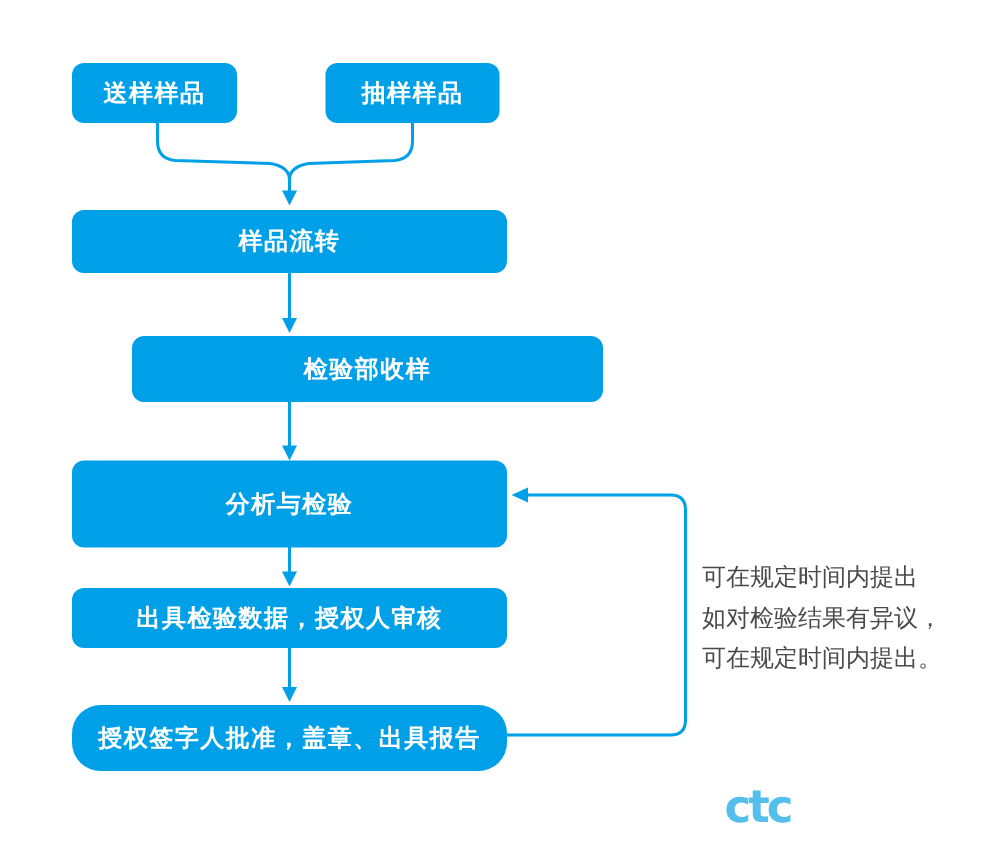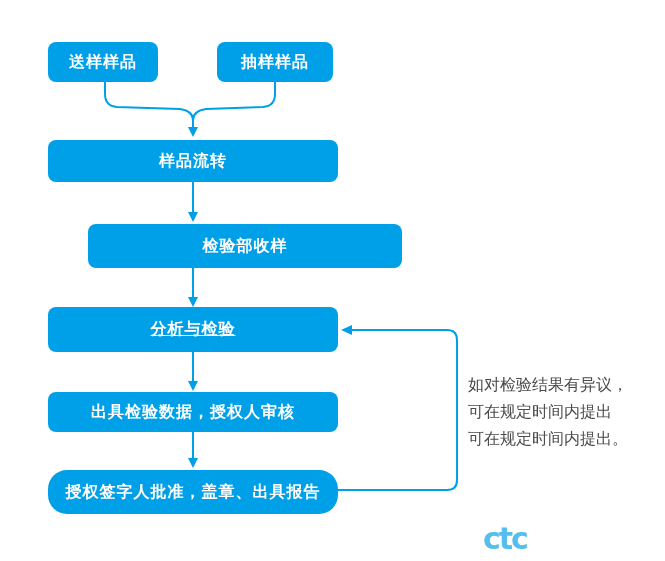--- a/index.html
+++ b/index.html
@@ -35,21 +35,21 @@
     display: flex;
     align-items: center;
     justify-content: center;
     text-align: center;
     white-space: nowrap;
   }
   .node-a { left: 48px;  top: 42px;  width: 110px; height: 40px; }
   .node-b { left: 217px; top: 42px;  width: 116px; height: 40px; text-align: right; }
   .node-c { left: 48px;  top: 140px; width: 290px; height: 42px; }
   .node-d { left: 48px;  top: 224px; width: 314px; height: 44px; margin-left: 40px; }
-  .node-e { left: 48px;  top: 307px; width: 290px; height: 45px; text-decoration: underline; }
+  .node-e { left: 48px;  top: 307px; width: 290px; height: 58px; }
   .node-f { left: 48px;  top: 392px; width: 290px; height: 40px; }
   .node-g { left: 48px;  top: 470px; width: 290px; height: 44px; border-radius: 19px; }
   .note {
     position: absolute;
     left: 468px;
     top: 371px;
     width: 185px;
     color: #4a4a4a;
     font-size: 16px;
     line-height: 27px;
@@ -97,20 +97,20 @@
 
   <div class="node node-a">送样样品</div>
   <div class="node node-b">抽样样品</div>
   <div class="node node-c">样品流转</div>
   <div class="node node-d">检验部收样</div>
   <div class="node node-e">分析与检验</div>
   <div class="node node-f">出具检验数据，授权人审核</div>
   <div class="node node-g">授权签字人批准，盖章、出具报告</div>
 
   <div class="note">
+    <div>可在规定时间内提出</div>
     <div>如对检验结果有异议，</div>
-    <div>可在规定时间内提出</div>
     <div>可在规定时间内提出。</div>
   </div>
 
   <div class="logo">ctc</div>
 
 </div>
 
 </body></html>

